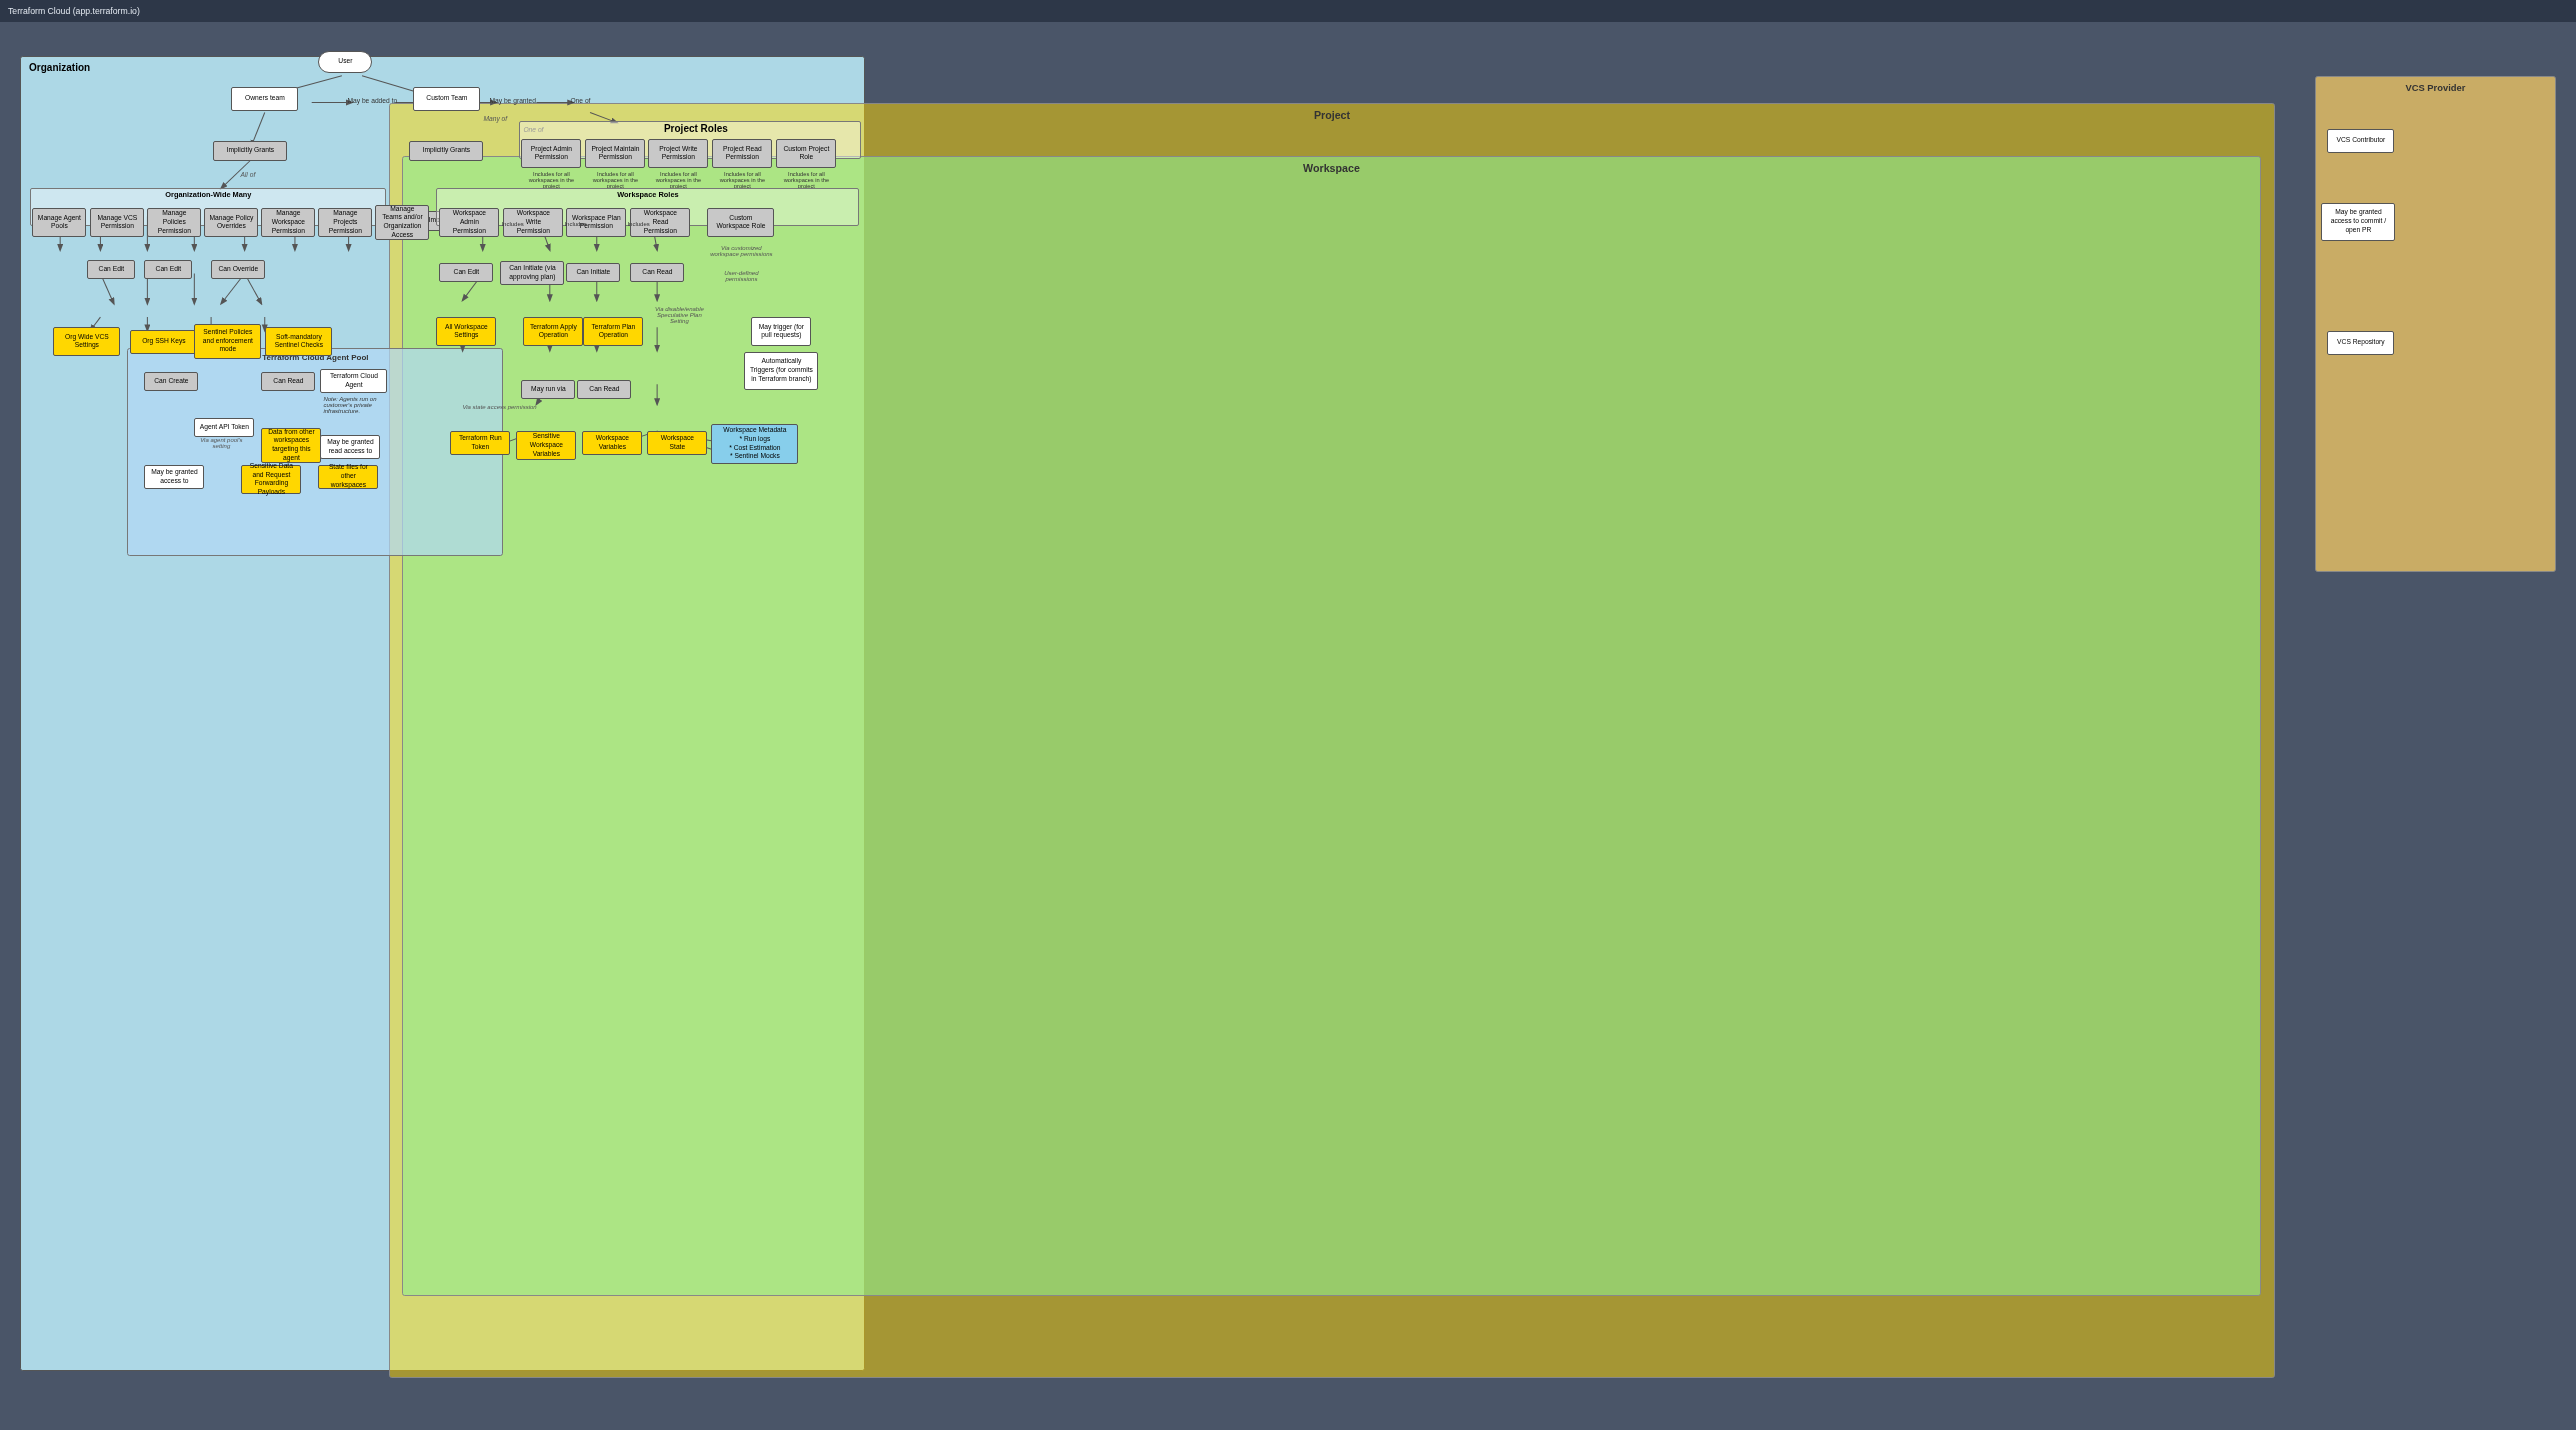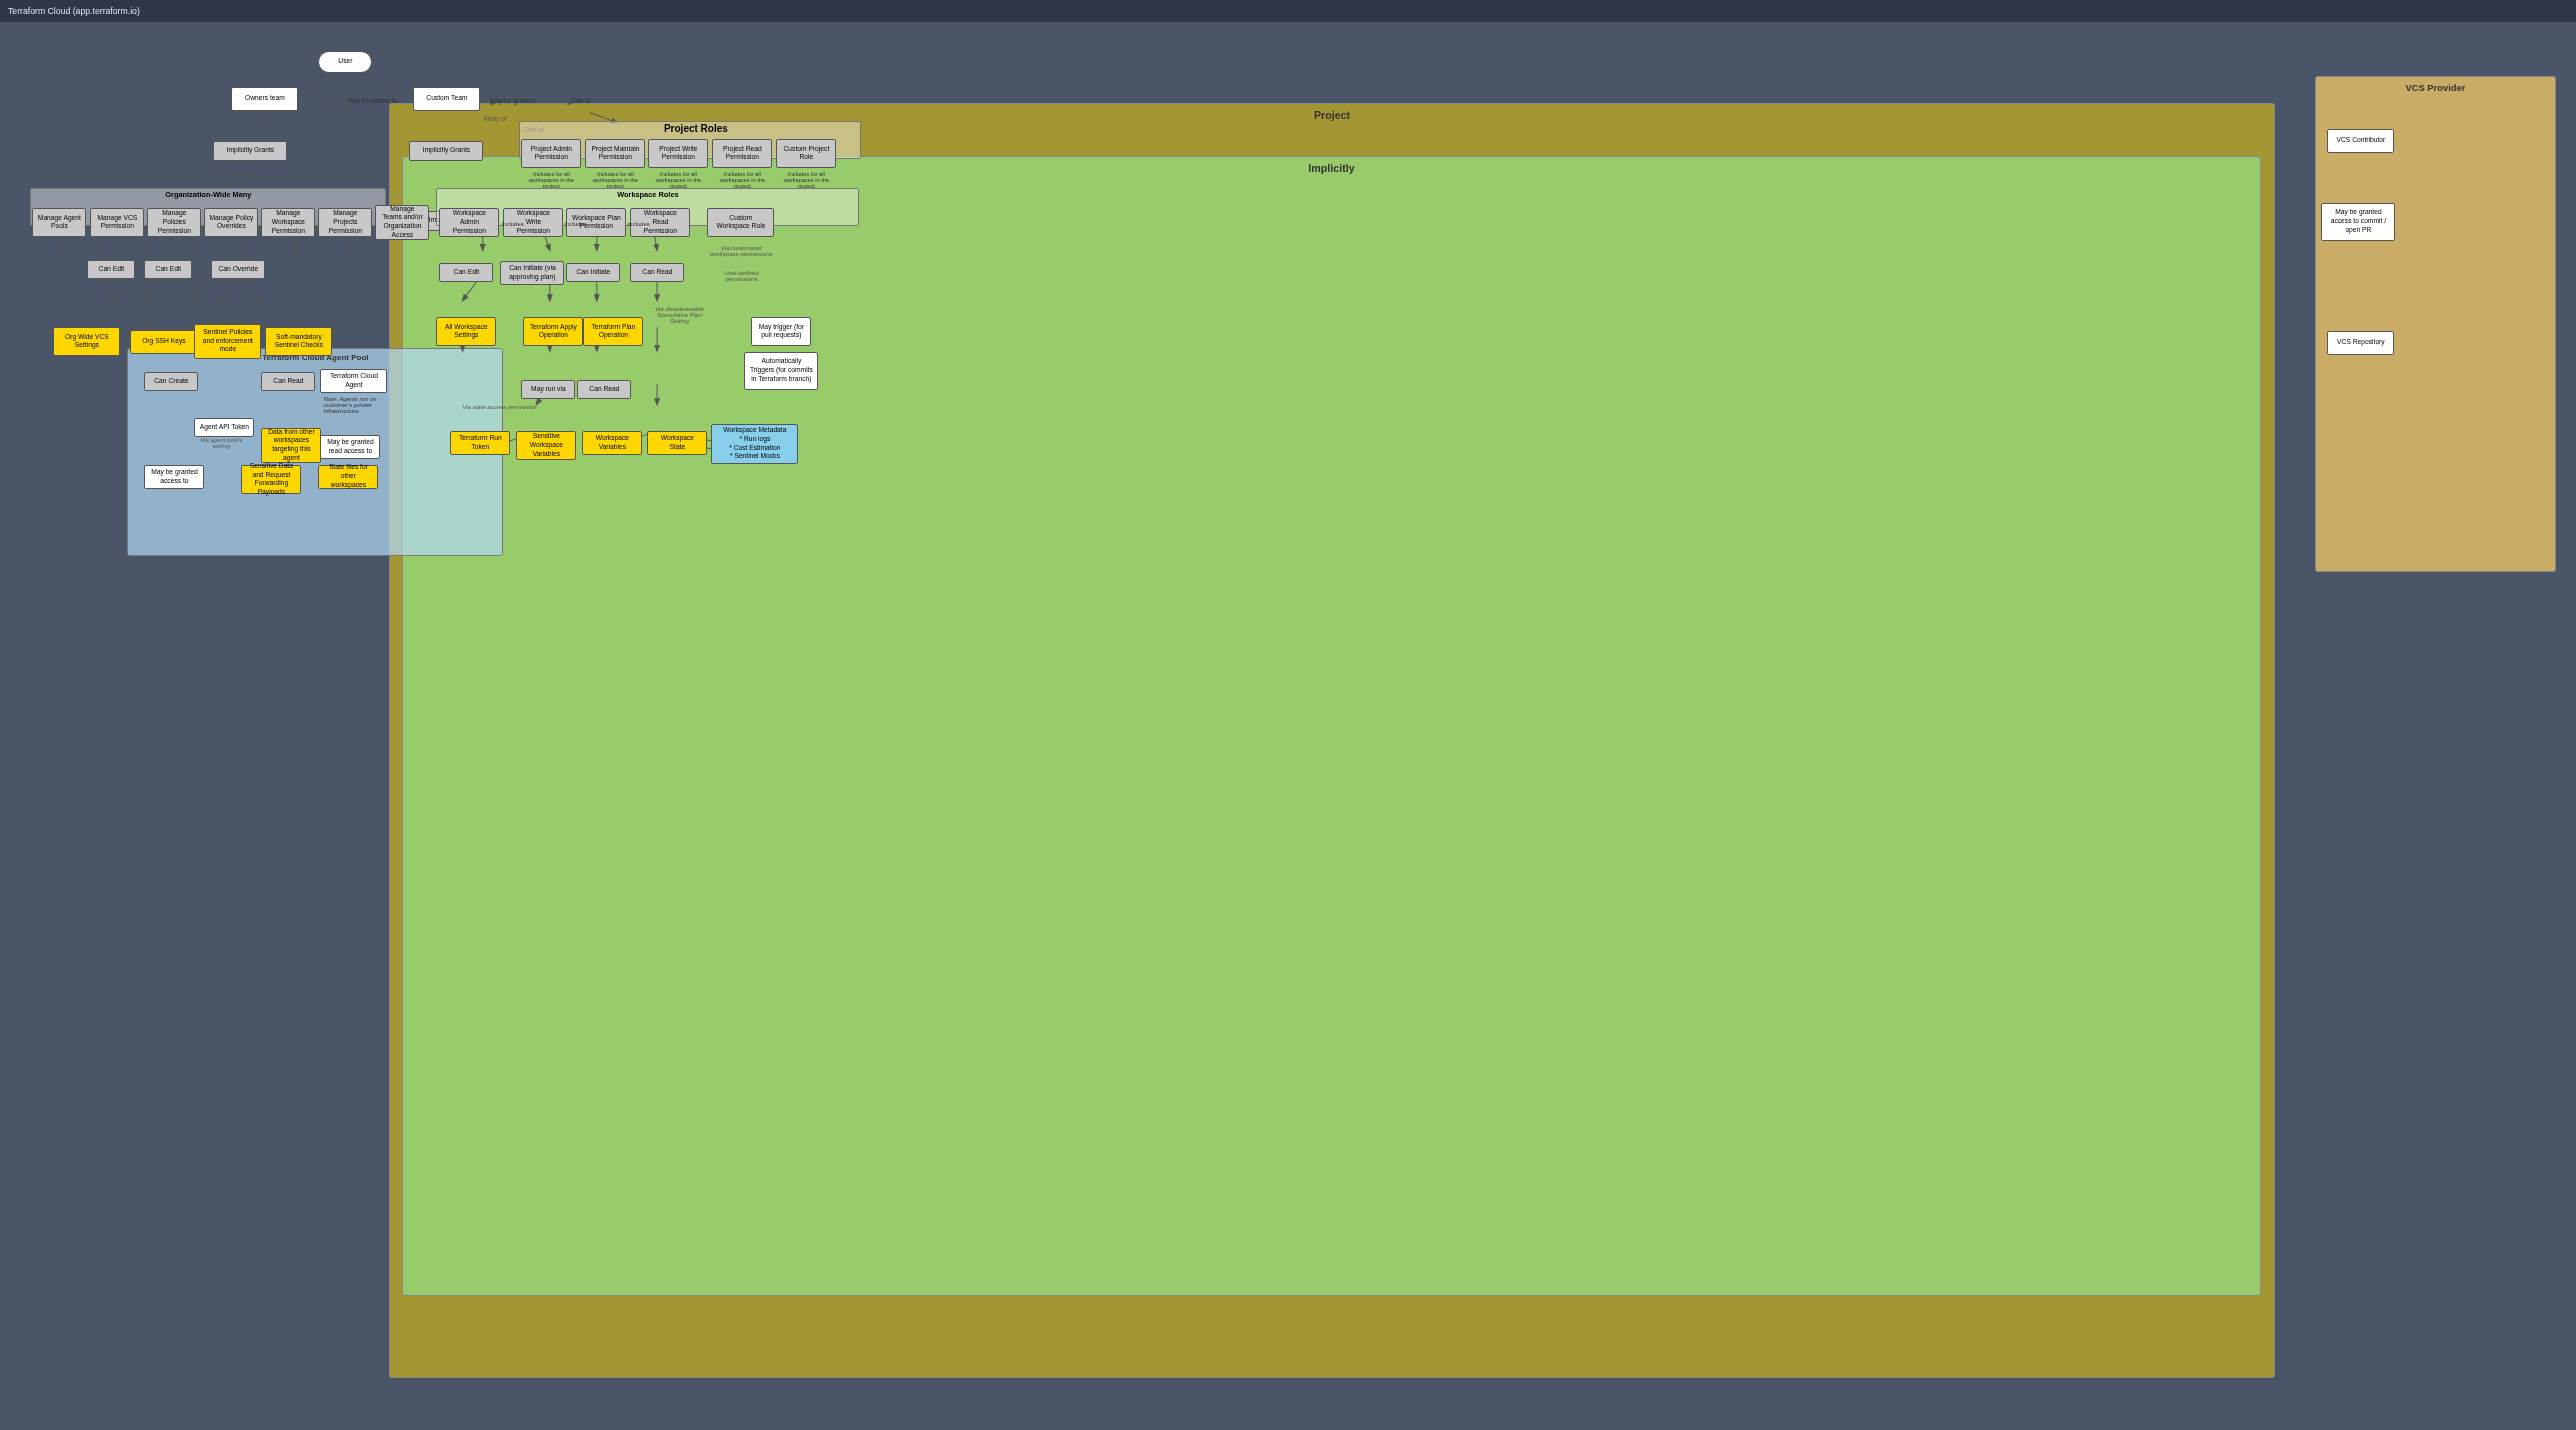--- a/index.html
+++ b/index.html
@@ -90,27 +90,30 @@
   </style>
 </head>
 <body>
 
 <div class="title-bar">
   <span>Terraform Cloud (app.terraform.io)</span>
 </div>
 
 <div class="main-canvas">
 
+  <div style="position:absolute;top:34px;left:6.7px;width:845px;height:1315px;background:#add8e6;border:1.3px solid #555;border-radius:2.7px;">
+    <span style="position:absolute;top:5.4px;left:8px;font-size:10px;font-weight:bold;">Organization</span>
+  </div>
 
   <div style="position:absolute;top:81px;left:376px;right:288px;height:1275px;background:rgba(255,215,0,0.5);border:1.3px solid #888;border-radius:2.7px;">
     <span style="position:absolute;top:5.4px;left:50%;transform:translateX(-50%);font-size:10.7px;font-weight:bold;color:#333;white-space:nowrap;">Project</span>
   </div>
 
   <div style="position:absolute;top:134px;left:389px;right:302px;height:1140px;background:rgba(144,238,144,0.6);border:1.3px solid #888;border-radius:2.7px;">
-    <span style="position:absolute;top:5.4px;left:50%;transform:translateX(-50%);font-size:10.7px;font-weight:bold;color:#333;white-space:nowrap;">Implicitly</span>
+    <span style="position:absolute;top:5.4px;left:50%;transform:translateX(-50%);font-size:10.7px;font-weight:bold;color:#333;white-space:nowrap;">Workspace</span>
   </div>
 
   <div style="position:absolute;top:326px;left:114px;width:376px;height:208px;background:rgba(176,216,245,0.7);border:1.3px solid #777;border-radius:2.7px;">
     <span style="display:block;text-align:center;padding:4px;font-size:8px;font-weight:bold;color:#333;">Terraform Cloud Agent Pool</span>
   </div>
 
   <div style="position:absolute;top:54px;right:6.7px;width:241px;height:496px;background:rgba(255,210,100,0.7);border:1.3px solid #888;border-radius:2.7px;">
     <span style="display:block;text-align:center;padding:5.4px;font-size:9.4px;font-weight:bold;color:#333;">VCS Provider</span>
   </div>
 

